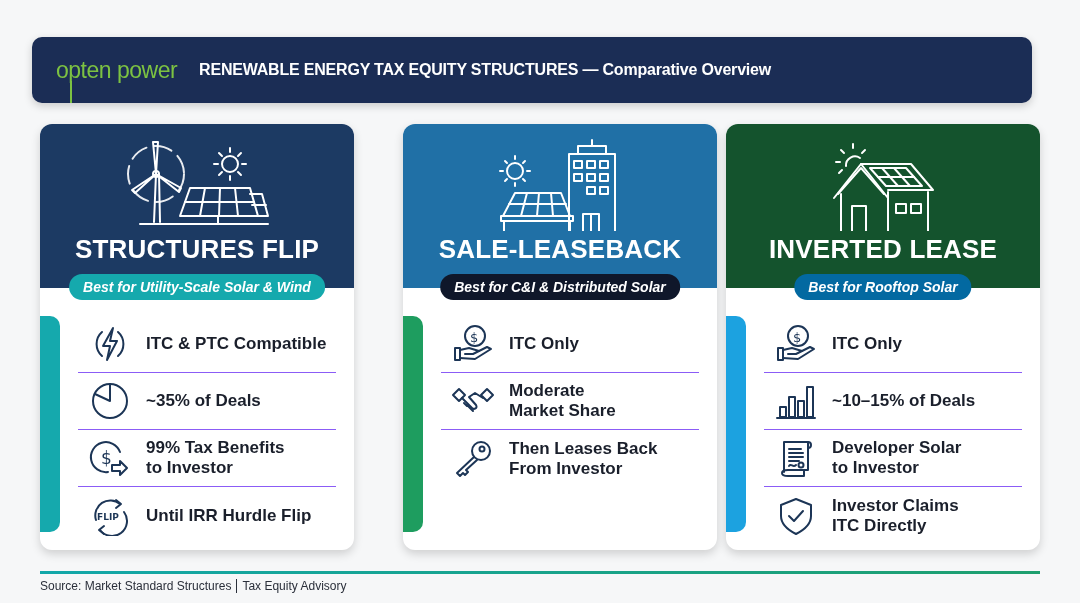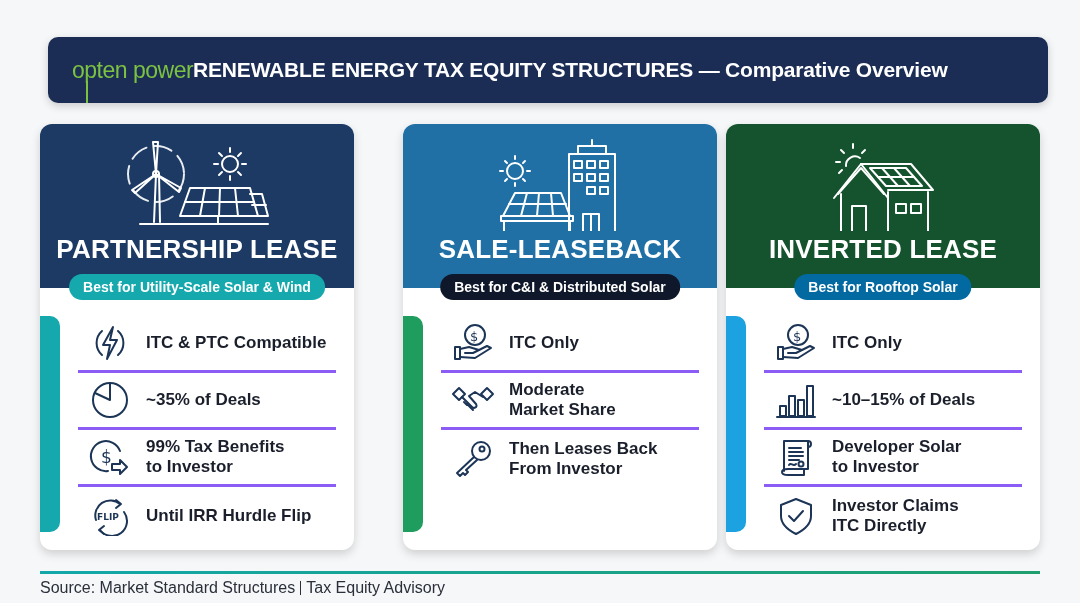--- a/index.html
+++ b/index.html
@@ -5,77 +5,77 @@
   * { box-sizing: border-box; margin: 0; padding: 0; }
   html, body { width: 1080px; height: 603px; }
   body {
     background: #f6f7f8;
     font-family: "Liberation Sans", "DejaVu Sans", sans-serif;
     position: relative;
     overflow: hidden;
     color: #1a1f2b;
   }
   .header {
-    position: absolute; left: 48px; top: 37px; width: 1000px; height: 66px;
+    position: absolute; left: 32px; top: 37px; width: 1000px; height: 66px;
     background: #1b2d55; border-radius: 10px;
     box-shadow: 0 3px 8px rgba(0,0,0,0.18);
     display: flex; align-items: center;
   }
   .logo {
     position: relative; margin-left: 24px; font-size: 23px; color: #7cc242;
     font-weight: normal; letter-spacing: -0.5px; line-height: 1;
   }
   .logo-stem {
     position: absolute; left: 14px; top: 22px; width: 2px; height: 22px; background: #7cc242;
   }
   .title {
-    color: #ffffff; font-weight: bold; font-size: 21px; letter-spacing: -0.2px;
+    margin-left: 22px; color: #ffffff; font-weight: bold; font-size: 16px; letter-spacing: -0.2px;
   }
   .card {
     position: absolute; top: 124px; width: 314px; height: 426px;
     background: #ffffff; border-radius: 12px;
     box-shadow: 0 4px 10px rgba(0,0,0,0.16);
     overflow: hidden;
   }
   .card-head {
     position: absolute; left: 0; top: 0; width: 100%; height: 164px;
   }
   .card-icon { position: absolute; left: 0; top: 12px; width: 100%; height: 95px; }
   .card-title {
     position: absolute; left: 0; top: 110px; width: 100%; text-align: center;
     color: #ffffff; font-weight: bold; font-size: 26px; letter-spacing: 0.2px;
   }
   .pill {
     position: absolute; top: 150px; height: 26px; border-radius: 13px;
     color: #ffffff; font-weight: bold; font-size: 14px;
     display: flex; align-items: center; justify-content: center;
     left: 50%; transform: translateX(-50%);
-    white-space: nowrap; padding: 0 14px;
+    white-space: nowrap; padding: 0 14px; font-style: italic;
   }
   .accent {
     position: absolute; left: 0; top: 192px; width: 20px; height: 216px;
     border-radius: 0 10px 10px 0;
   }
   .rows { position: absolute; left: 38px; top: 192px; width: 258px; }
   .row {
     height: 57px; display: flex; align-items: center;
-    border-bottom: 3px solid #8b5cf6;
+    border-bottom: 1px solid #8b5cf6;
   }
   .row:last-child { border-bottom: none; }
   .row-icon { width: 44px; height: 40px; margin-left: 10px; flex: none; }
   .row-text {
     margin-left: 14px; font-weight: bold; font-size: 17px; line-height: 20px; color: #1a1f2b;
     white-space: pre-line;
   }
   .footer-line {
     position: absolute; left: 40px; top: 571px; width: 1000px; height: 3px;
     background: linear-gradient(90deg, #12a7a9, #1e9f6e);
   }
   .source {
-    position: absolute; left: 40px; top: 579px; font-size: 16px; color: #2a2f3a;
+    position: absolute; left: 40px; top: 579px; font-size: 12px; color: #2a2f3a;
     display: flex; align-items: center;
   }
   .sep { display: inline-block; width: 1px; height: 14px; background: #2a2f3a; margin: 0 5px; }
   svg { display: block; }
 </style>
 </head>
 <body>
 
 <div class="header">
   <div class="logo">
@@ -112,21 +112,21 @@
         <line x1="145" y1="66" x2="214" y2="66"></line>
         <line x1="165" y1="52" x2="160" y2="80"></line>
           <line x1="180" y1="52" x2="179" y2="80"></line>
           <line x1="195" y1="52" x2="198" y2="80"></line>
         <path d="M210 58 L222 58 L228 80 L218 80"></path>
         <line x1="212" y1="69" x2="226" y2="69"></line>
         <line x1="100" y1="88" x2="228" y2="88"></line>
         <line x1="178" y1="80" x2="178" y2="88"></line>
       </svg>
     </div>
-    <div class="card-title">PARTNERSHIP LEASE</div>
+    <div class="card-title">STRUCTURES FLIP</div>
   </div>
   <div class="pill" style="background:#15a9ad;">Best for Utility-Scale Solar &amp; Wind</div>
   <div class="accent" style="background:#15a9ad;"></div>
   <div class="rows">
     <div class="row">
       <svg class="row-icon" viewBox="0 0 44 40" fill="none" stroke="#1c3556" stroke-width="2" stroke-linecap="round" stroke-linejoin="round">
         <path d="M14 8 A16 16 0 0 0 14 32"></path>
           <path d="M30 8 A16 16 0 0 1 30 32"></path>
         <path d="M25 4 L15 22 L22 22 L19 36 L29 17 L22 17 Z"></path>
       </svg>

